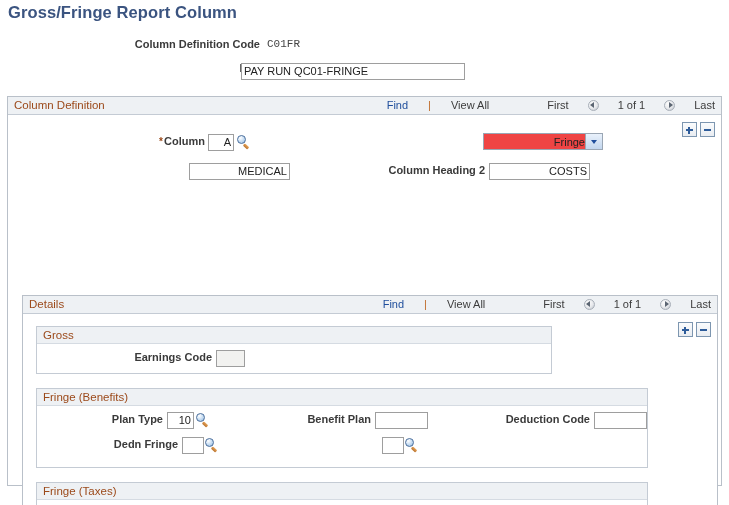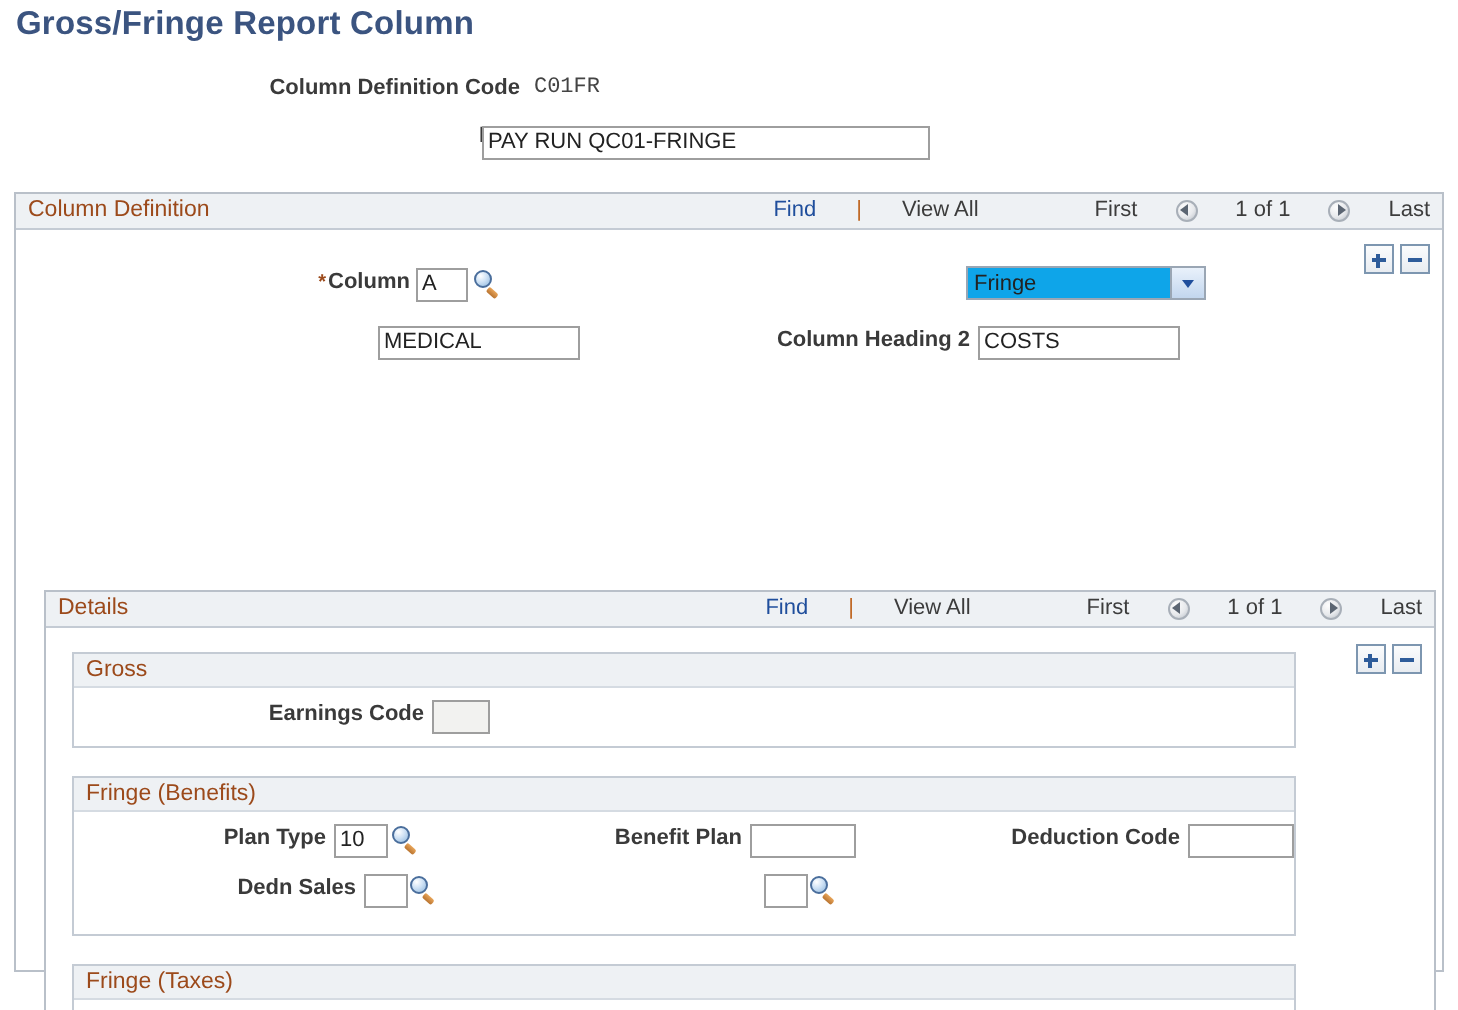--- a/index.html
+++ b/index.html
@@ -77,20 +77,21 @@
     position: absolute;
     border: 1px solid #b9c0c9;
     background: #ffffff;
     box-sizing: border-box;
   }
   #column-definition-group {
     left: 7px;
     top: 96px;
     width: 715px;
     height: 390px;
+    text-align: right;
   }
 
   .grid-header {
     position: relative;
     height: 18px;
     background: #eef1f4;
     border-bottom: 1px solid #c4cbd4;
     box-sizing: border-box;
   }
   .grid-title {
@@ -206,21 +207,21 @@
     transform: rotate(42deg);
     transform-origin: left center;
     border-radius: 1px;
   }
 
   
   .ddl {
     display: inline-flex;
     align-items: center;
     border: 1px solid #9aa6b4;
-    background: #0ea5e9;
+    background: #ef4444;
     height: 17px;
     width: 120px;
     box-sizing: border-box;
     position: relative;
     cursor: pointer;
   }
   .ddl .ddl-val {
     padding-left: 3px;
     font-size: 11px;
     color: #222;
@@ -349,21 +350,21 @@
         <span class="arrow-btn right"></span>
         <span class="nav-static">Last</span>
       </span>
     </div>
 
     <div class="plusminus" style="right:6px; top:26px;">
       <div class="pm-btn plus"></div>
       <div class="pm-btn minus"></div>
     </div>
 
-    <div class="panel" style="left:13px; top:30px; width:612px; height:48px;">
+    <div class="panel" style="left:13px; top:30px; width:516px; height:48px;">
       <div class="panel-head">
         <span class="ptitle">Gross</span>
       </div>
       <div class="frow" style="left:0px; top:24px; width:179px; justify-content:flex-end;">
         <span class="fld-label">Earnings Code</span>
       </div>
       <div class="txtbox readonly" style="position:absolute; left:179px; top:23px; width:23px; margin-left:0;"></div>
     </div>
 
     <div class="panel" style="left:13px; top:92px; width:612px; height:80px;">
@@ -384,21 +385,21 @@
         <span class="fld-label">Benefit Plan</span>
       </div>
       <div class="txtbox" style="position:absolute; left:338px; top:23px; width:47px; margin-left:0;"></div>
 
       <div class="frow" style="left:390px; top:24px; width:167px; justify-content:flex-end;">
         <span class="fld-label">Deduction Code</span>
       </div>
       <div class="txtbox" style="position:absolute; left:557px; top:23px; width:47px; margin-left:0;"></div>
 
       <div class="frow" style="left:0px; top:49px; width:145px; justify-content:flex-end;">
-        <span class="fld-label">Dedn Sales</span>
+        <span class="fld-label">Dedn Fringe</span>
       </div>
       <div class="txtbox" style="position:absolute; left:145px; top:48px; width:16px; margin-left:0;"></div>
       <span class="mag" style="position:absolute; left:166px; top:49px;">
           <span class="lens"></span>
           <span class="handle"></span>
         </span>
 
       <div class="txtbox" style="position:absolute; left:345px; top:48px; width:16px; margin-left:0;"></div>
       <span class="mag" style="position:absolute; left:366px; top:49px;">
           <span class="lens"></span>

